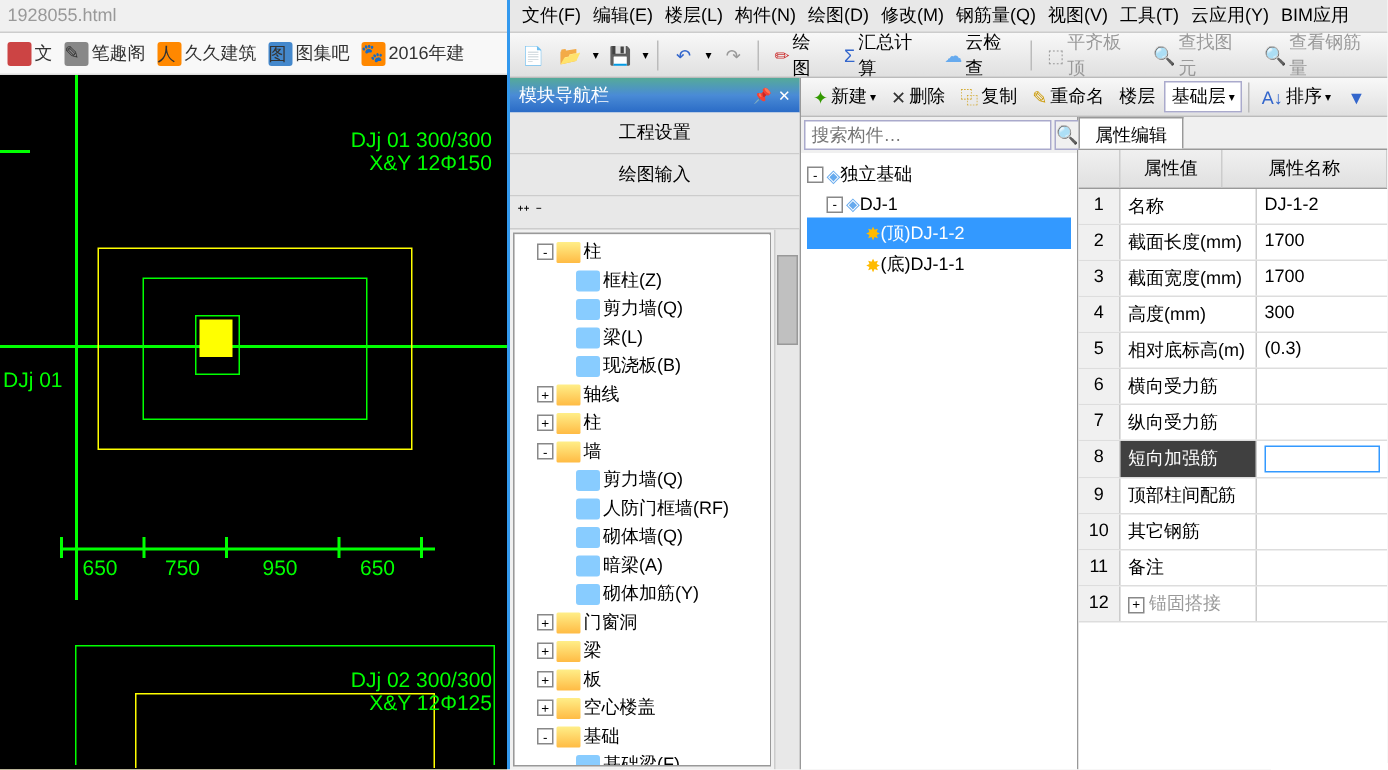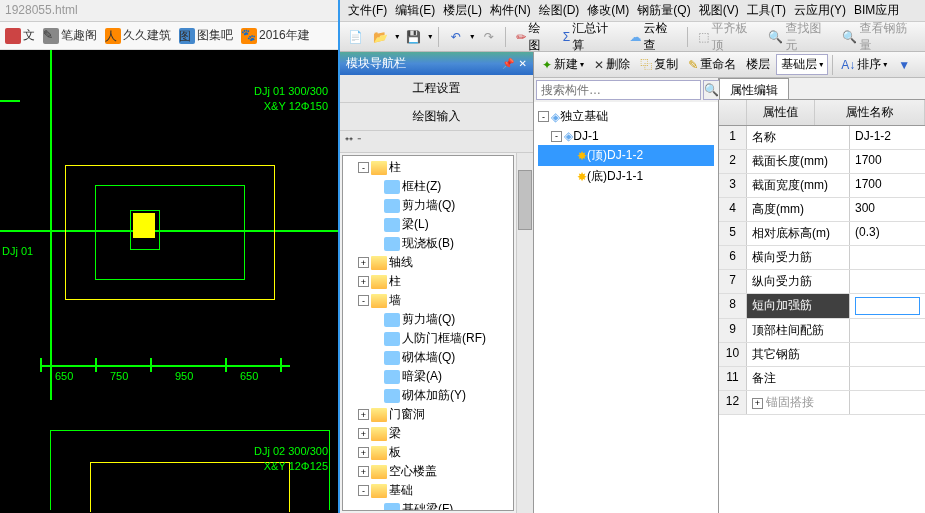--- a/index.html
+++ b/index.html
@@ -5,21 +5,21 @@
 *{margin:0;padding:0;box-sizing:border-box;font-family:"Microsoft YaHei",SimSun,sans-serif;font-size:12px}
 body{width:925px;height:513px;overflow:hidden;background:#fff;position:relative}
 .left-browser{position:absolute;left:0;top:0;width:338px;height:513px;background:#fde047}
 .url-bar{background:#f0f0f0;height:22px;padding:3px 5px;color:#999;border-bottom:1px solid #ccc}
 .bookmark-bar{background:#f8f8f8;height:28px;display:flex;align-items:center;padding:0 5px;gap:8px;border-bottom:1px solid #ddd}
 .bm{display:flex;align-items:center;gap:2px;color:#333;cursor:pointer}
 .bm-icon{width:16px;height:16px;display:inline-block;border-radius:2px}
 .cad-area{position:relative;width:338px;height:463px;background:#000}
 .cad-line-green{position:absolute;border:1px solid #0f0}
 .cad-line-yellow{position:absolute;border:1px solid #ff0}
-.cad-text{position:absolute;color:#0f0;font-size:11px;white-space:nowrap}
+.cad-text{position:absolute;color:#0f0;font-size:14px;white-space:nowrap}
 .yellow-box{position:absolute;background:#ff0;width:22px;height:25px}
 .right-app{position:absolute;left:338px;top:0;width:587px;height:513px;background:#f0f0f0;border-left:2px solid #39e}
 .menu-bar{background:#e8e8e8;height:22px;display:flex;align-items:center;padding:0 4px;border-bottom:1px solid #ccc}
 .menu-item{padding:2px 4px;cursor:pointer}
 .toolbar1{height:30px;background:linear-gradient(#f8f8f8,#e0e0e0);display:flex;align-items:center;padding:0 5px;gap:4px;border-bottom:1px solid #bbb}
 .tb-btn{width:22px;height:22px;display:flex;align-items:center;justify-content:center;cursor:pointer;border:1px solid transparent}
 .tb-sep{width:1px;height:20px;background:#bbb;margin:0 2px}
 .tb-text{display:flex;align-items:center;gap:2px;cursor:pointer;padding:2px 4px}
 .tb-text-gray{color:#999}
 .app-body{display:flex;height:461px}
@@ -49,21 +49,21 @@
 .prop-tab-btn{padding:3px 10px;background:#fff;border:1px solid #999;border-bottom:none;cursor:pointer}
 .prop-grid{flex:1;background:#fff;overflow:auto}
 .prop-header{display:flex;background:linear-gradient(#f0f0f0,#e0e0e0);border-bottom:1px solid #999}
 .ph-cell{padding:4px;border-right:1px solid #ccc;text-align:center}
 .ph-num{width:28px}
 .ph-name{width:110px}
 .ph-val{flex:1}
 .prop-row{display:flex;border-bottom:1px solid #ddd}
 .prop-row.sel .pr-name{background:#404040;color:#fff}
 .pr-num{width:28px;padding:3px;text-align:center;background:#f0f0f0;border-right:1px solid #ccc}
-.pr-name{width:103px;padding:3px 5px;border-right:1px solid #ccc}
+.pr-name{width:91px;padding:3px 5px;border-right:1px solid #ccc}
 .pr-val{flex:1;padding:3px 5px}
 .pr-val-gray{color:#999}
 .pr-val input{border:1px solid #39f;width:100%;padding:1px}
 .scrollbar{width:17px;background:#e8e8e8;border-left:1px solid #ccc}
 .scroll-thumb{background:#c0c0c0;border:1px solid #999;height:60px;margin:17px 1px}
 </style>
 </head>
 <body>
 
 <div class="left-browser">

